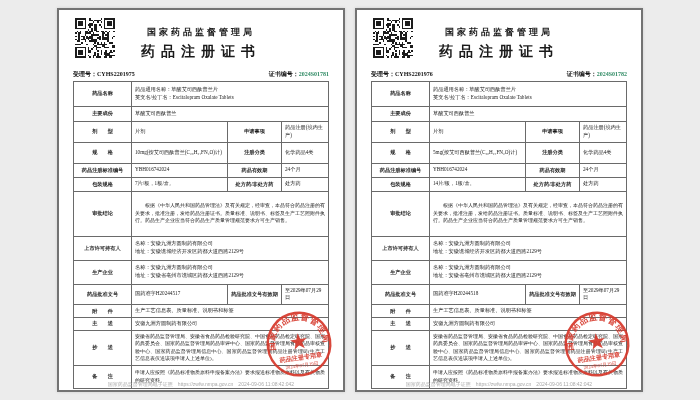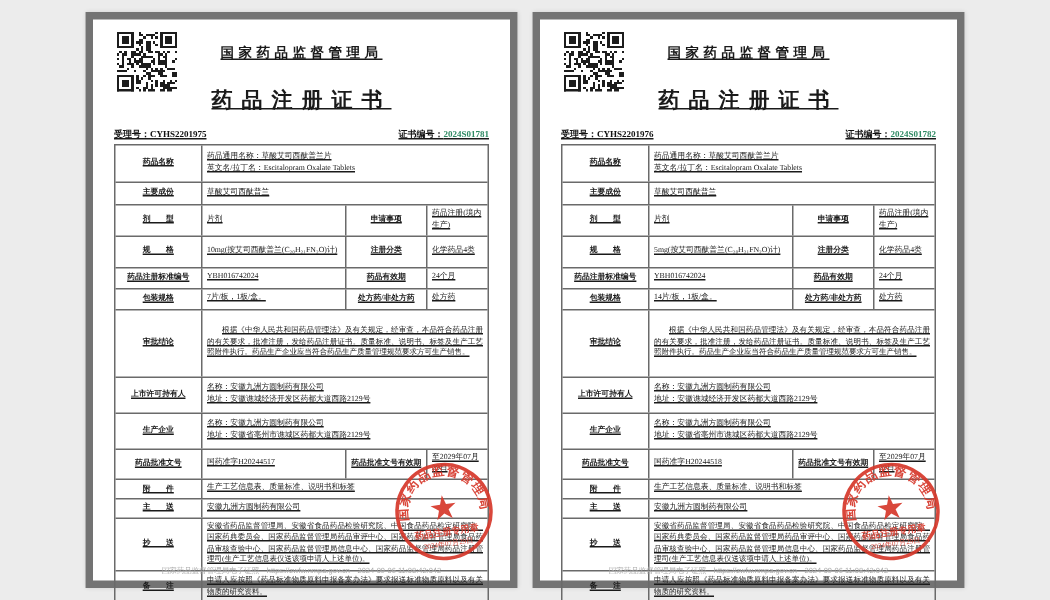--- a/index.html
+++ b/index.html
@@ -1,22 +1,22 @@
 <!DOCTYPE html>
 <html><head>
 <meta charset="utf-8">
 <style>
   html,body{margin:0;padding:0;}
   .stage{width:700px;height:400px;background:#ececec;display:flex;justify-content:center;gap:10px;padding:8px 0;box-sizing:border-box;font-family:"Liberation Serif","DejaVu Serif",serif;color:#1a1a1a;}
-  .page{width:288px;height:384px;background:#fff;border:5px solid #737373;box-shadow:0 0 3px rgba(0,0,0,.12);position:relative;box-sizing:border-box;padding:6px 14px;text-decoration:underline;}
+  .page{width:288px;height:384px;background:#fff;border:2px solid #737373;box-shadow:0 0 3px rgba(0,0,0,.12);position:relative;box-sizing:border-box;padding:6px 14px;}
   .qr{position:absolute;left:16px;top:8px;width:40px;height:40px;background:#fff;}
   .qr rect{fill:#1c1c1c;}
   .hdr{text-align:center;margin-top:10px;}
   .agency{font-size:9px;font-weight:bold;letter-spacing:3px;}
-  .title{font-size:14px;font-weight:bold;letter-spacing:6px;margin-top:16px;}
+  .title{font-size:14px;font-weight:bold;letter-spacing:6px;margin-top:4px;}
   .numrow{display:flex;justify-content:space-between;align-items:flex-end;margin-top:9px;font-size:6px;font-weight:bold;}
   .numrow .no{color:#111;}
   .numrow .certno{color:#2e8a63;}
   .tbl{border:1px solid #6a6a6a;border-bottom:none;margin-top:2px;}
   .tr{display:grid;border-bottom:1px solid #6a6a6a;}
   .cols2{grid-template-columns:58px 1fr;}
   .cols4{grid-template-columns:58px 96px 54px 1fr;}
   .th{font-weight:bold;font-size:5.2px;display:flex;align-items:center;justify-content:center;text-align:center;border-right:1px solid #6a6a6a;padding:1px 2px;line-height:1.35;}
   .td{font-size:5.2px;padding:2px 3px;display:flex;flex-direction:column;justify-content:center;line-height:1.5;}
   .td.mid{border-right:1px solid #6a6a6a;}

